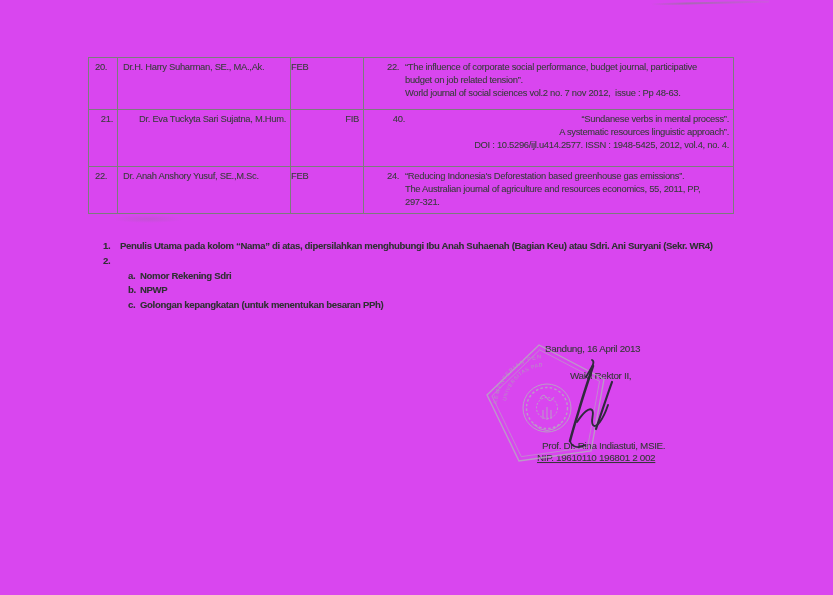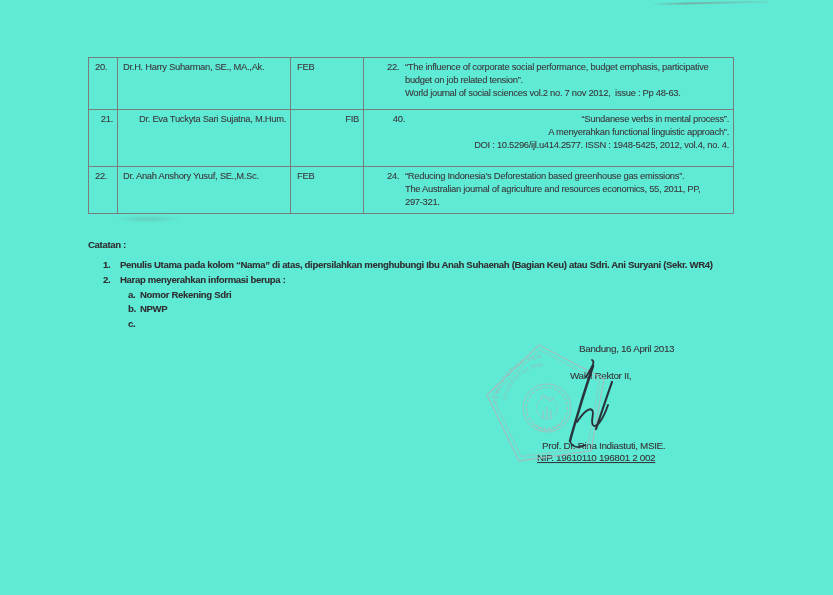--- a/index.html
+++ b/index.html
@@ -3,21 +3,21 @@
 <meta charset="utf-8">
 <style>
   html,body{margin:0;padding:0;}
   body{
     width:833px;height:595px;
     background:#ffffff;
     font-family:"Liberation Sans", sans-serif;
     -webkit-font-smoothing:antialiased;
   }
   .page{
-    position:relative;width:833px;height:595px;background:#5eead4;overflow:hidden;
+    position:relative;width:833px;height:595px;background:#d946ef;overflow:hidden;
     color:#3a3a3e;
   }
   
   .artifact-line{
     position:absolute;left:651px;top:2px;width:118px;height:2px;
     background:linear-gradient(to right, rgba(150,150,150,0), rgba(130,130,130,0.55) 30%, rgba(160,160,160,0.15));
     transform:rotate(-1.2deg);
   }
   .smudge{
     position:absolute;left:112px;top:215px;width:72px;height:8px;
@@ -34,21 +34,21 @@
     vertical-align:top;
     padding:3px 4px;
     overflow:hidden;
   }
   .doc-table .col-no{width:29px;}
   .doc-table .col-name{width:173px;}
   .doc-table .col-fac{width:73px;}
   .doc-table .col-pub{width:370px;}
   td.cell-no{padding-left:6px;}
   td.cell-name{padding-left:5px;white-space:nowrap;margin-left:36px;}
-  td.cell-fac{padding-left:6px;}
+  td.cell-fac{padding-left:0;}
   td.cell-pub{padding-left:23px;}
   .pub{display:flex;}
   .pub-no{width:18px;flex:none;}
   .pub-lines{flex:1;}
   .pub-lines div{white-space:pre;}
   .scan-text{text-shadow:0.2px 0.2px 0.3px rgba(70,70,70,0.35);}
   
   .notes{
     position:absolute;left:88px;top:238px;
     font-size:9.5px;font-weight:bold;letter-spacing:-0.3px;color:#2f2f33;
@@ -56,21 +56,21 @@
   }
   .notes-title{margin-bottom:6px;}
   .note-item{display:flex;margin-left:15px;margin-top:1px;}
   .note-num{width:17px;flex:none;}
   .note-sub{display:flex;margin-left:40px;margin-top:0.5px;}
   .note-letter{width:12px;flex:none;}
   
   .sig-line{
     position:absolute;font-size:9.8px;letter-spacing:-0.3px;color:#37373b;white-space:nowrap;
   }
-  #sig-place-date{left:545px;top:343px;margin-left:34px;}
+  #sig-place-date{left:545px;top:343px;}
   #sig-title{left:570px;top:370px;}
   #sig-name{left:542px;top:440px;}
   #sig-nip{left:537px;top:452px;text-decoration:underline;}
   .seal-svg{position:absolute;left:450px;top:330px;width:215px;height:150px;pointer-events:none;}
 </style>
 </head>
 <body>
 
 <div class="page">
 
@@ -86,37 +86,37 @@
     </colgroup>
     <tbody>
         <tr style="height:52px;">
       <td class="cell-no">20.</td>
       <td class="cell-name">Dr.H. Harry Suharman, SE., MA.,Ak.</td>
       <td class="cell-fac">FEB</td>
       <td class="cell-pub">
         <div class="pub">
           <span class="pub-no">22.</span>
           <span class="pub-lines">
-            <div>“The influence of corporate social performance, budget emphasis, participative</div>
+            <div>“The influence of corporate social performance, budget journal, participative</div>
             <div>budget on job related tension”.</div>
             <div>World journal of social sciences vol.2 no. 7 nov 2012,  issue : Pp 48-63.</div>
           </span>
         </div>
       </td>
     </tr>
     <tr style="height:57px;text-align:right;">
       <td class="cell-no">21.</td>
       <td class="cell-name">Dr. Eva Tuckyta Sari Sujatna, M.Hum.</td>
       <td class="cell-fac">FIB</td>
       <td class="cell-pub">
         <div class="pub">
           <span class="pub-no">40.</span>
           <span class="pub-lines">
             <div>“Sundanese verbs in mental process”.</div>
-            <div>A menyerahkan functional linguistic approach”.</div>
+            <div>A systematic resources linguistic approach”.</div>
             <div>DOI : 10.5296/ijl.u414.2577. ISSN : 1948-5425, 2012, vol.4, no. 4.</div>
           </span>
         </div>
       </td>
     </tr>
     <tr style="height:47px;">
       <td class="cell-no">22.</td>
       <td class="cell-name">Dr. Anah Anshory Yusuf, SE.,M.Sc.</td>
       <td class="cell-fac">FEB</td>
       <td class="cell-pub">
@@ -127,39 +127,38 @@
             <div>The Australian journal of agriculture and resources economics, 55, 2011, PP,</div>
             <div>297-321.</div>
           </span>
         </div>
       </td>
     </tr>
   </tbody>
     </table>
 
   <div class="notes scan-text">
-    <div class="notes-title">Catatan :</div>
     <div class="note-item">
       <span class="note-num">1.</span>
       <span>Penulis Utama pada kolom “Nama” di atas, dipersilahkan menghubungi Ibu Anah Suhaenah (Bagian Keu) atau Sdri. Ani Suryani (Sekr. WR4)</span>
     </div>
     <div class="note-item">
       <span class="note-num">2.</span>
-      <span>Harap menyerahkan informasi berupa :</span>
     </div>
     <div class="note-sub">
       <span class="note-letter">a.</span>
       <span>Nomor Rekening Sdri</span>
     </div>
     <div class="note-sub">
       <span class="note-letter">b.</span>
       <span>NPWP</span>
     </div>
     <div class="note-sub">
       <span class="note-letter">c.</span>
+      <span>Golongan kepangkatan (untuk menentukan besaran PPh)</span>
     </div>
   </div>
 
   <div id="sig-place-date" class="sig-line scan-text">Bandung, 16 April 2013</div>
   <div id="sig-title" class="sig-line scan-text">Wakil Rektor II,</div>
   <div id="sig-name" class="sig-line scan-text">Prof. Dr. Rina Indiastuti, MSIE.</div>
   <div id="sig-nip" class="sig-line scan-text">NIP. 19610110 196801 2 002</div>
 
   <svg class="seal-svg" viewBox="450 330 215 150">
     <g fill="none" stroke="#b2b5ba" opacity="0.78">

